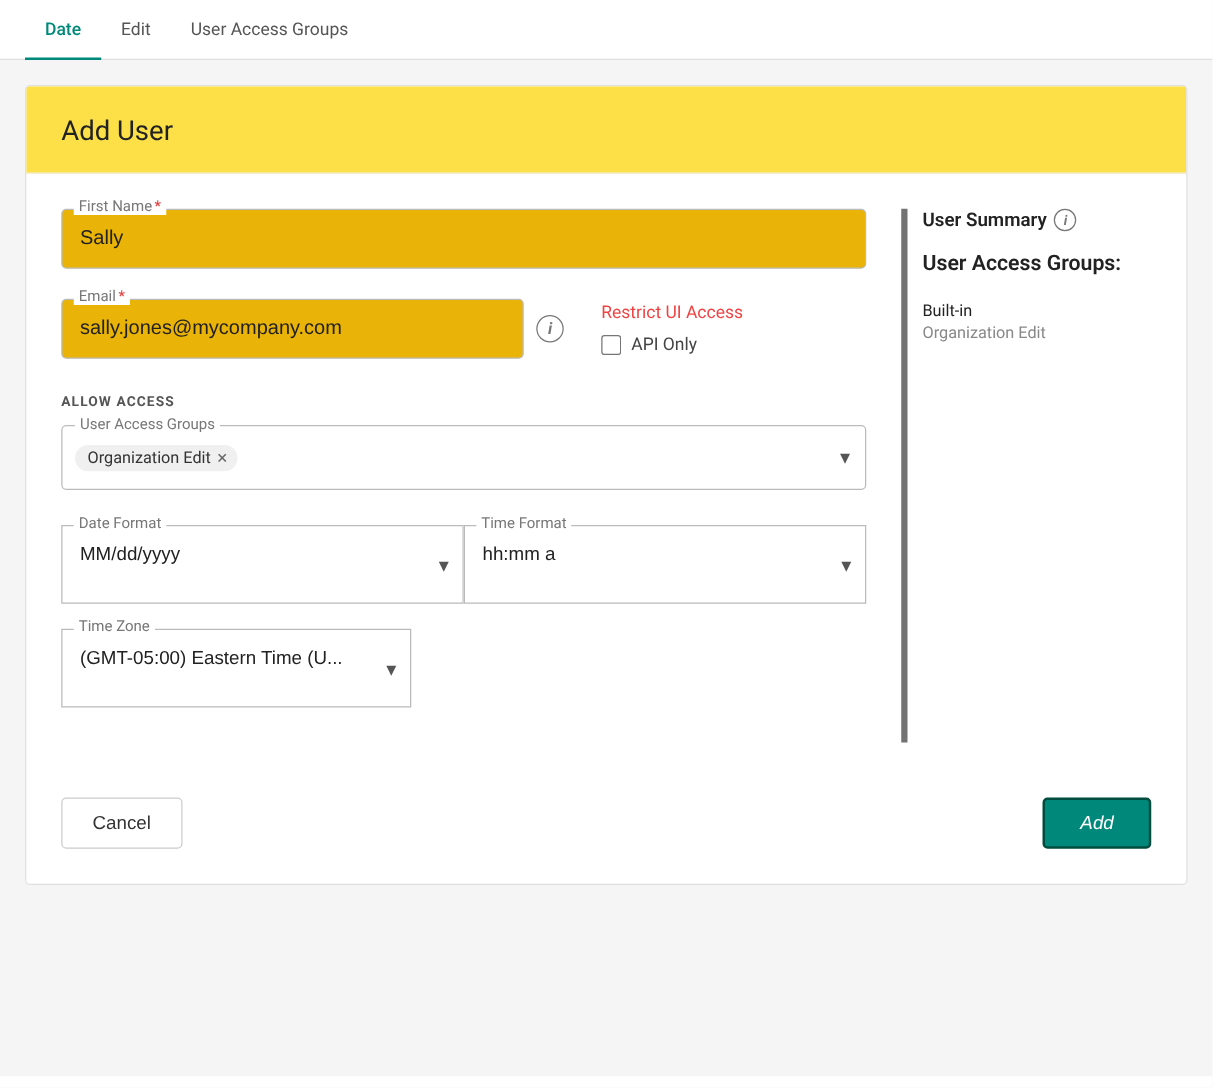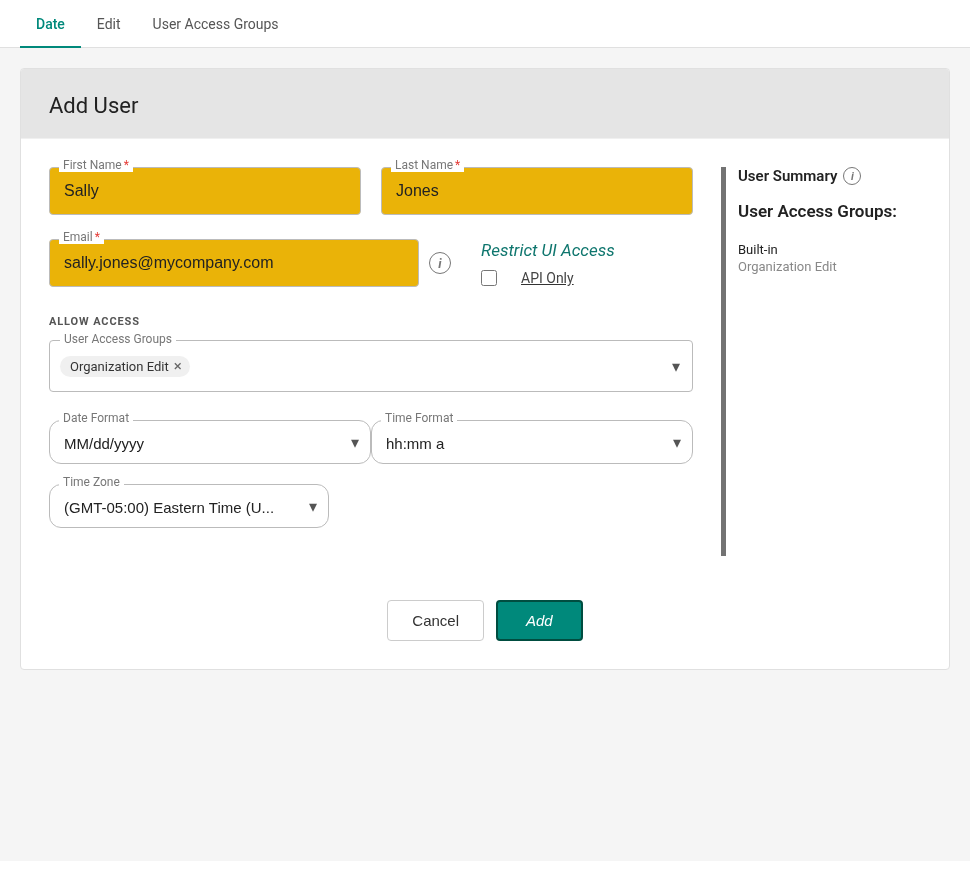--- a/index.html
+++ b/index.html
@@ -50,21 +50,21 @@
     .form-card {
       background: #fff;
       border-radius: 4px;
       border: 1px solid #e0e0e0;
       overflow: hidden;
     }
 
     .form-card-header {
       padding: 24px 28px 20px;
       border-bottom: 1px solid #f0f0f0;
-      background: #e5e5e5;
+      background: #fde047;
     }
 
     .form-card-title {
       font-size: 22px;
       font-weight: 400;
       color: #222;
     }
 
     .form-card-body {
       display: flex;
@@ -153,31 +153,29 @@
     }
 
     
     .restrict-wrap {
       display: flex;
       flex-direction: column;
       gap: 10px;
     }
 
     .restrict-label {
-      font-size: 17px;
-      color: #0f766e;
-      font-style: italic;
+      font-size: 14px;
+      color: #ef4444;
     }
 
     .checkbox-wrap {
       display: flex;
       align-items: center;
-      gap: 24px;
-      cursor: pointer;
-      text-decoration: underline;
+      gap: 8px;
+      cursor: pointer;
     }
 
     .checkbox-wrap input[type="checkbox"] {
       width: 16px;
       height: 16px;
       cursor: pointer;
       accent-color: #00897b;
     }
 
     .checkbox-label {
@@ -260,23 +258,23 @@
       margin-bottom: 20px;
     }
 
     .select-wrap {
       flex: 1;
       position: relative;
     }
 
     .select-wrap select {
       width: 100%;
-      padding: 14px 36px 11px 14px;
+      padding: 14px 36px 30px 14px;
       border: 1px solid #bbb;
-      border-radius: 12px;
+      border-radius: 0;
       font-size: 15px;
       color: #222;
       appearance: none;
       background: #fff;
       cursor: pointer;
       outline: none;
     }
 
     .select-wrap .float-label {
       position: absolute;
@@ -299,21 +297,21 @@
     }
 
     .timezone-wrap {
       width: 280px;
       position: relative;
     }
 
     
     .form-actions {
       display: flex;
-      justify-content: center;
+      justify-content: space-between;
       gap: 12px;
       padding: 16px 28px 28px;
     }
 
     .btn-cancel {
       padding: 10px 24px;
       border: 1px solid #ccc;
       background: #fff;
       border-radius: 4px;
       font-size: 15px;
@@ -385,26 +383,20 @@
       <div class="form-card-body">
 
         <div class="form-main">
 
           <div class="field-row">
             <div class="field-wrap">
               <span class="field-label">
                 <span>First Name</span><span class="required">*</span>
               </span>
               <input class="field-input" type="text" value="Sally" style="">
-            </div>
-            <div class="field-wrap">
-              <span class="field-label">
-                <span>Last Name</span><span class="required">*</span>
-              </span>
-              <input class="field-input" type="text" value="Jones" style="">
             </div>
           </div>
 
           <div class="email-wrap">
             <div class="email-field-wrap field-wrap">
               <span class="field-label">
                 <span>Email</span><span class="required">*</span>
               </span>
               <input class="field-input" type="text" value="sally.jones@mycompany.com" style="">
             </div>

